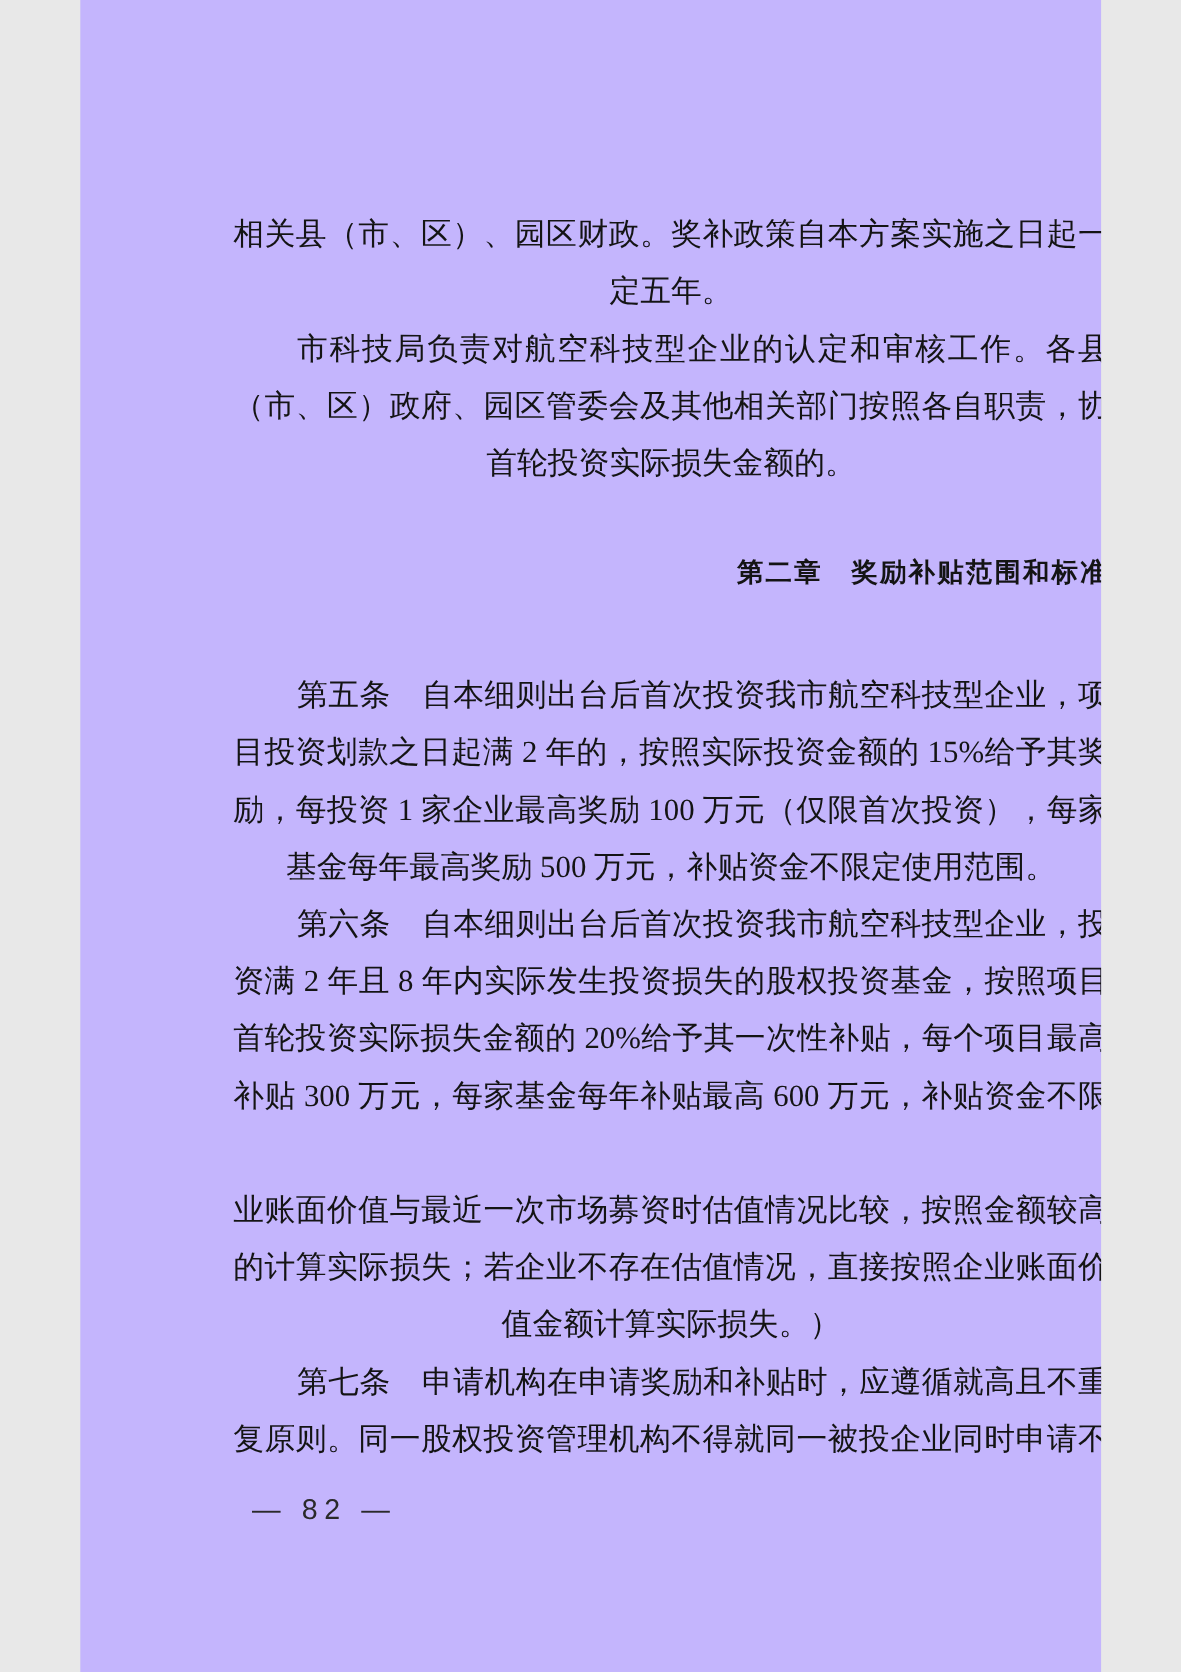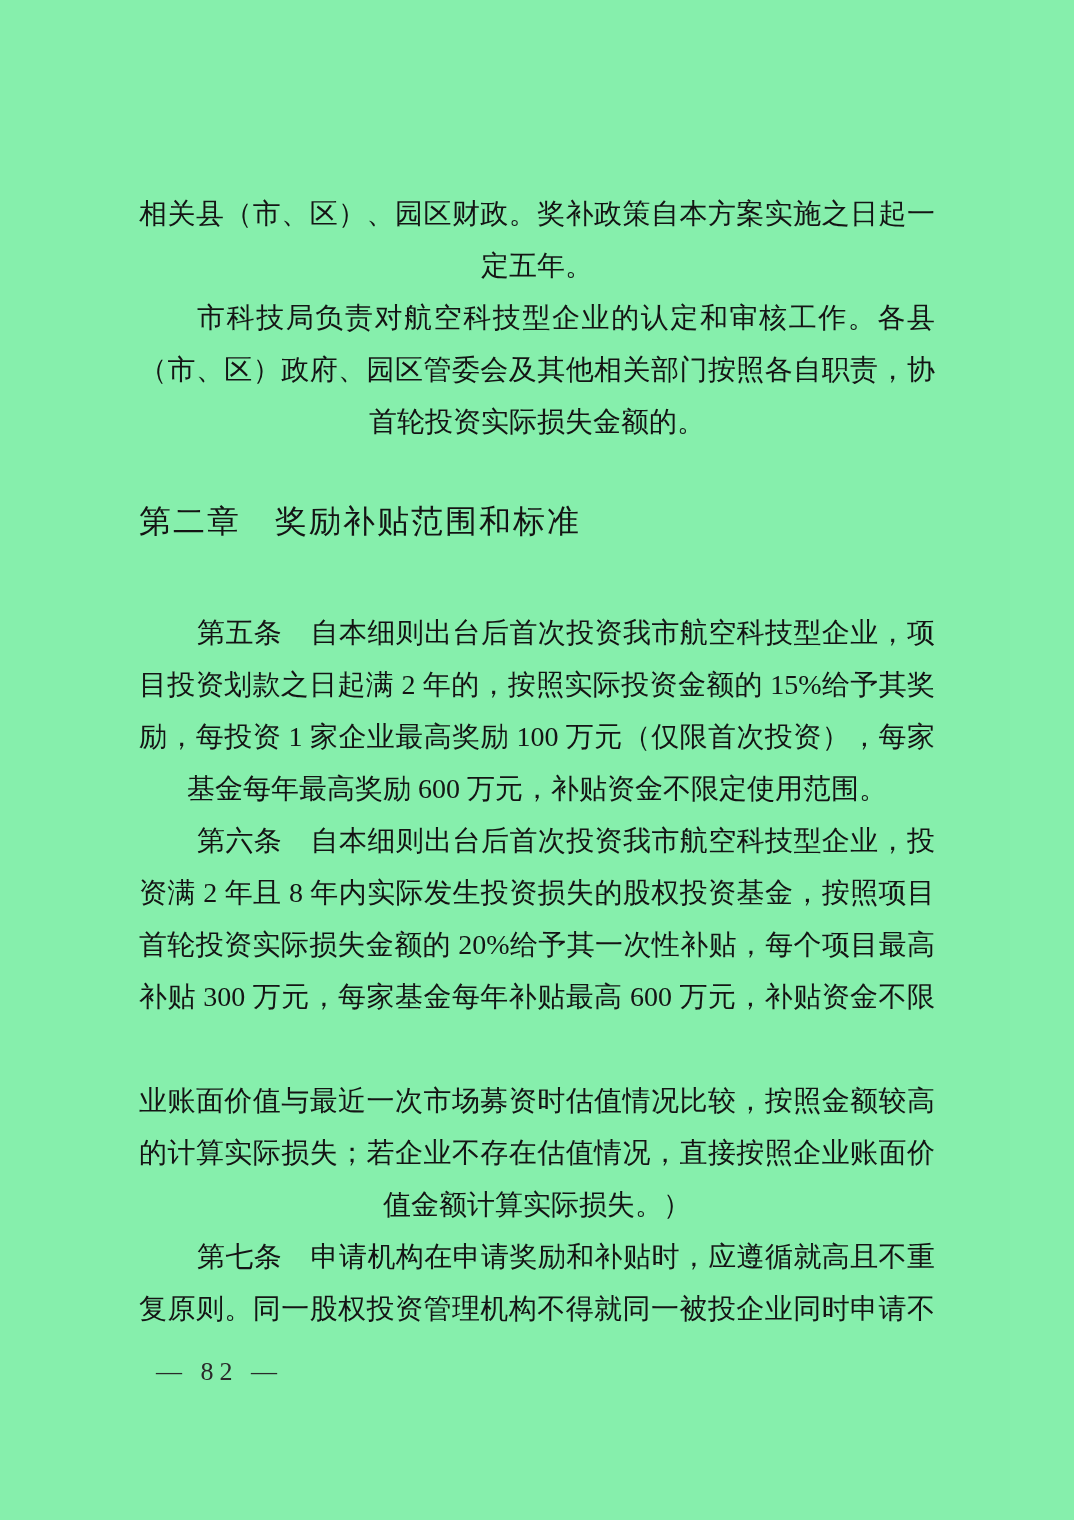--- a/index.html
+++ b/index.html
@@ -2,24 +2,24 @@
 <html><head>
 <meta charset="utf-8">
 <style>
   html, body {
     margin: 0;
     padding: 0;
     background: #e8e8e8;
   }
   .page {
     position: relative;
-    width: 1074px;
+    width: 928px;
     height: 1520px;
     margin: 0 auto;
-    background: #86efac;
+    background: #c4b5fd;
     color: #141414;
     font-family: "Liberation Serif", "DejaVu Serif", serif;
     overflow: hidden;
   }
   .line {
     position: absolute;
     left: 139px;
     width: 796px;
     height: 34px;
     line-height: 34px;
@@ -37,56 +37,56 @@
   .line.indent {
     text-indent: 58px;
   }
   .chapter-heading {
     position: absolute;
     left: 139px;
     top: 503px;
     width: 796px;
     height: 36px;
     line-height: 36px;
-    font-size: 32px;
-    font-weight: 400;
-    text-align: left;
+    font-size: 24px;
+    font-weight: 700;
+    text-align: right;
     font-family: "Liberation Sans", "DejaVu Sans", sans-serif;
     letter-spacing: 2px;
   }
   .page-number {
     position: absolute;
     left: 156px;
     top: 1356px;
     height: 32px;
     line-height: 32px;
     font-size: 26px;
     letter-spacing: 6px;
     color: #2a2a2a;
-    font-family: Liberation Serif, serif;
+    font-family: Liberation Sans, sans-serif;
   }
 </style>
 </head>
 <body>
 
 <div class="page">
 
   <div class="line fill" style="top:197px">相关县（市、区）、园区财政。奖补政策自本方案实施之日起一</div>
   <div class="line" style="top:249px">定五年。</div>
 
   <div class="line fill indent" style="top:301px">市科技局负责对航空科技型企业的认定和审核工作。各县</div>
   <div class="line fill" style="top:353px">（市、区）政府、园区管委会及其他相关部门按照各自职责，协</div>
   <div class="line" style="top:405px">首轮投资实际损失金额的。</div>
 
   <div class="chapter-heading">第二章　奖励补贴范围和标准</div>
 
   <div class="line fill indent" style="top:616px">第五条　自本细则出台后首次投资我市航空科技型企业，项</div>
   <div class="line fill" style="top:668px">目投资划款之日起满 2 年的，按照实际投资金额的 15%给予其奖</div>
   <div class="line fill" style="top:720px">励，每投资 1 家企业最高奖励 100 万元（仅限首次投资），每家</div>
-  <div class="line" style="top:772px">基金每年最高奖励 600 万元，补贴资金不限定使用范围。</div>
+  <div class="line" style="top:772px">基金每年最高奖励 500 万元，补贴资金不限定使用范围。</div>
 
   <div class="line fill indent" style="top:824px">第六条　自本细则出台后首次投资我市航空科技型企业，投</div>
   <div class="line fill" style="top:876px">资满 2 年且 8 年内实际发生投资损失的股权投资基金，按照项目</div>
   <div class="line fill" style="top:928px">首轮投资实际损失金额的 20%给予其一次性补贴，每个项目最高</div>
   <div class="line fill" style="top:980px">补贴 300 万元，每家基金每年补贴最高 600 万元，补贴资金不限</div>
   <div class="line fill" style="top:1084px">业账面价值与最近一次市场募资时估值情况比较，按照金额较高</div>
   <div class="line" style="top:1188px">值金额计算实际损失。）</div>
   <div class="line fill" style="top:1136px">的计算实际损失；若企业不存在估值情况，直接按照企业账面价</div>
 
   <div class="line fill indent" style="top:1240px">第七条　申请机构在申请奖励和补贴时，应遵循就高且不重</div>

